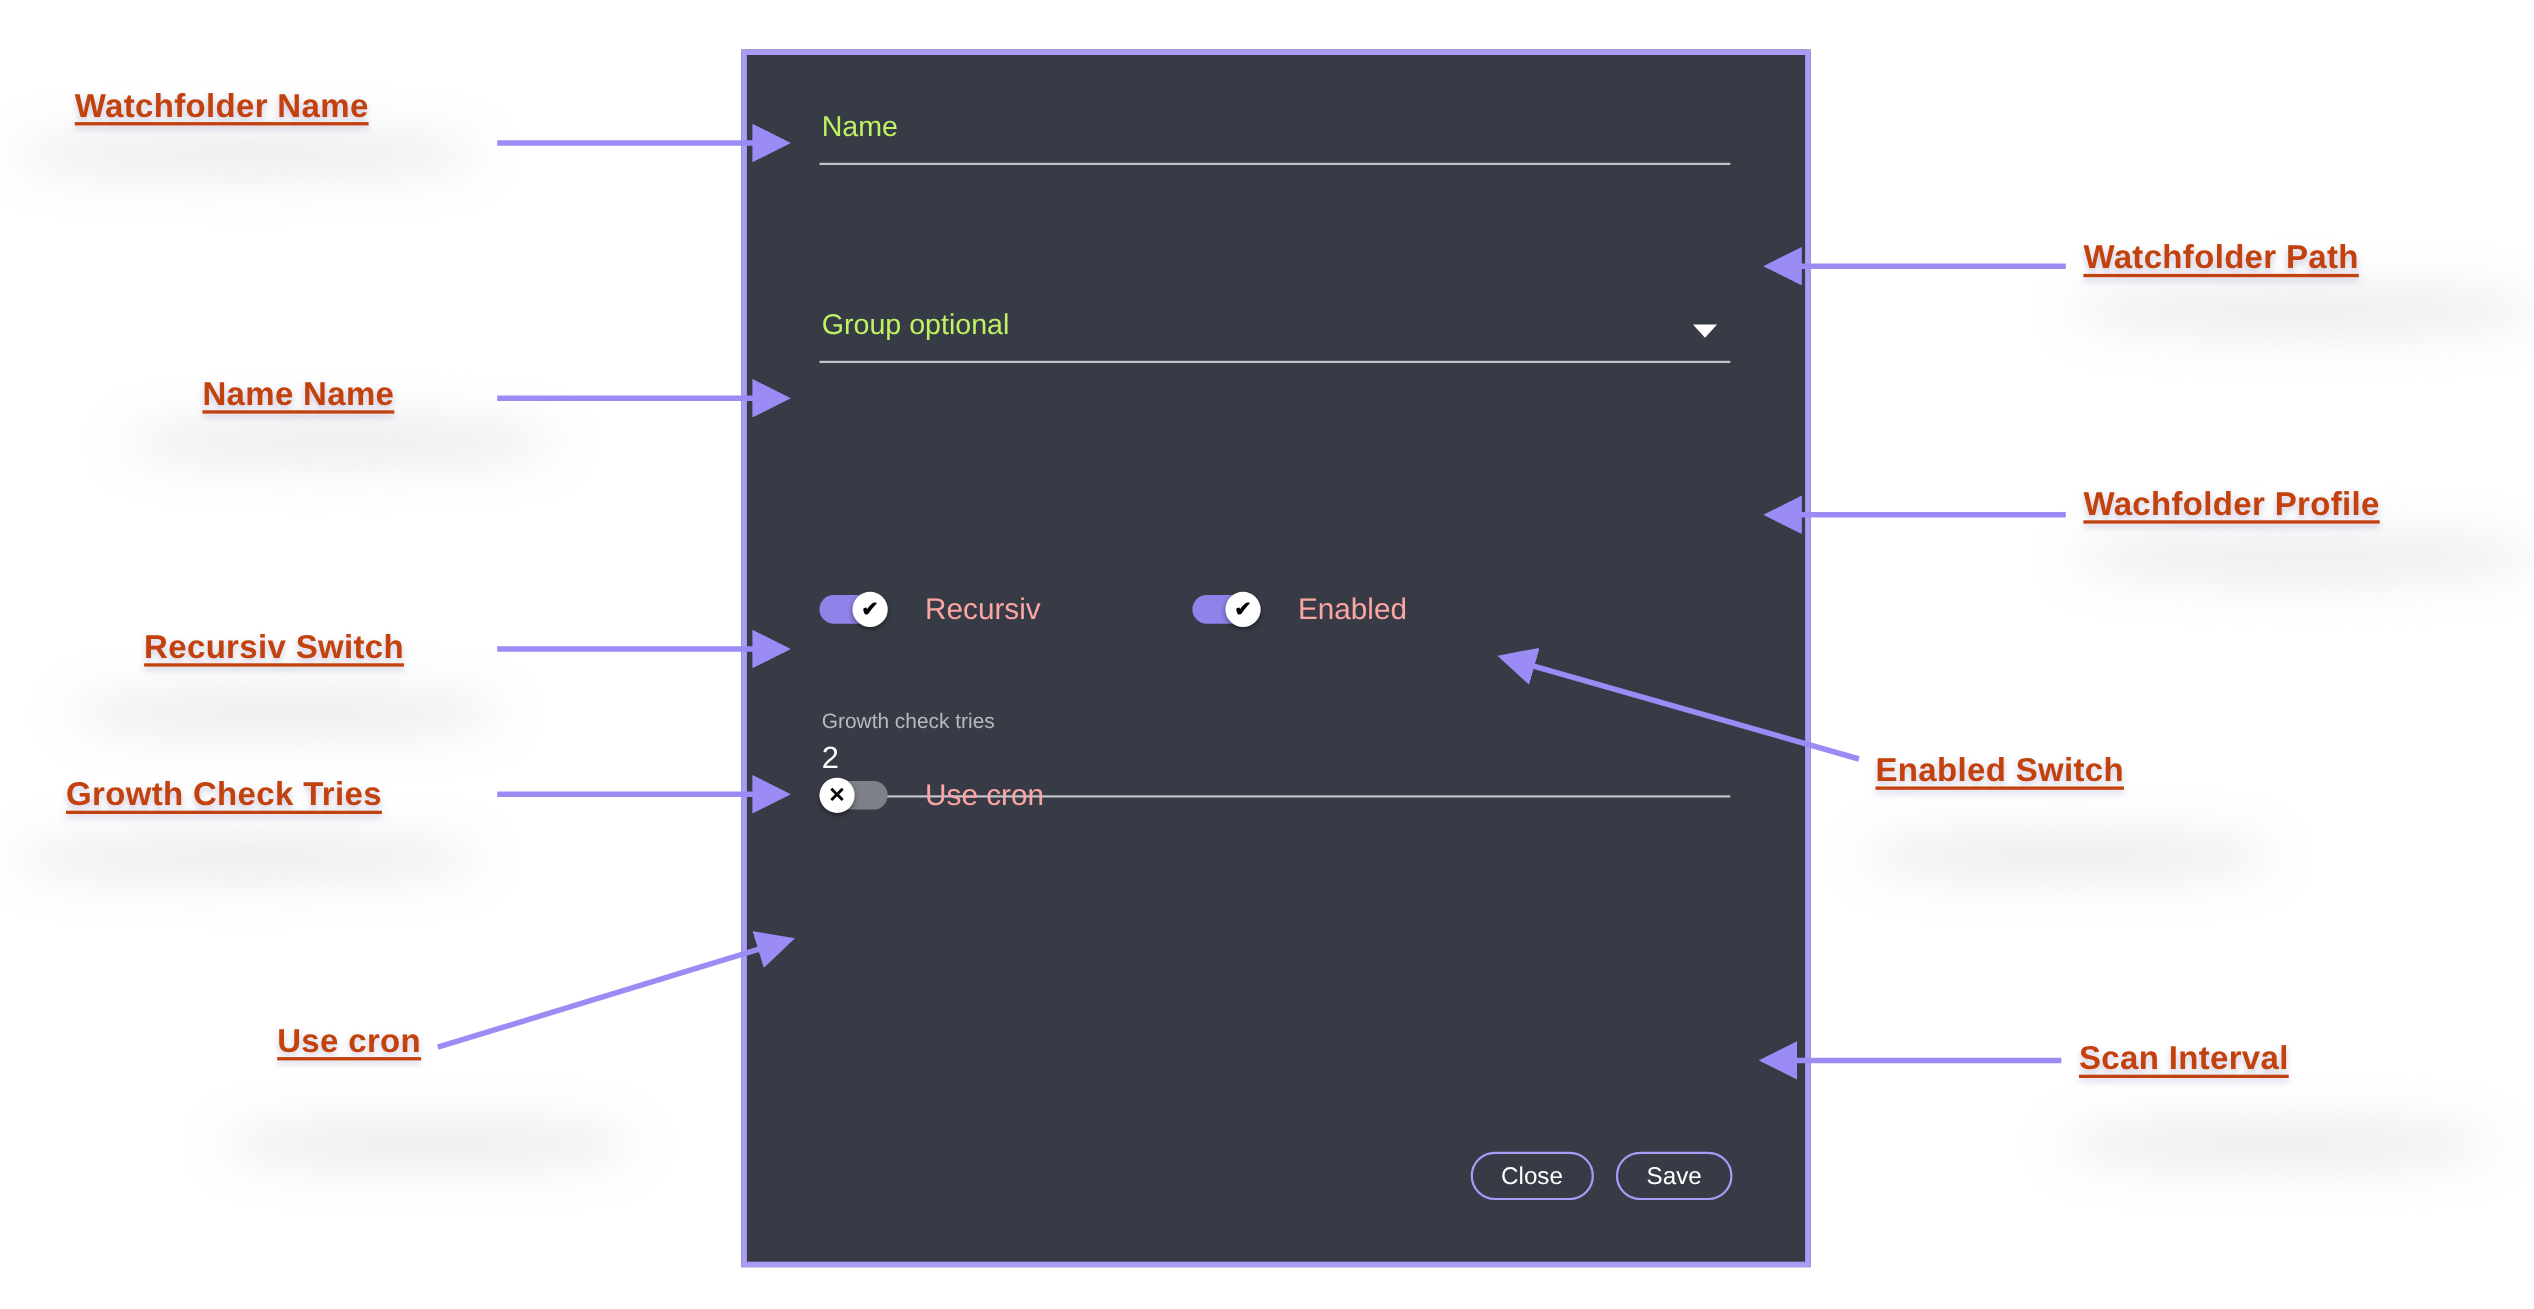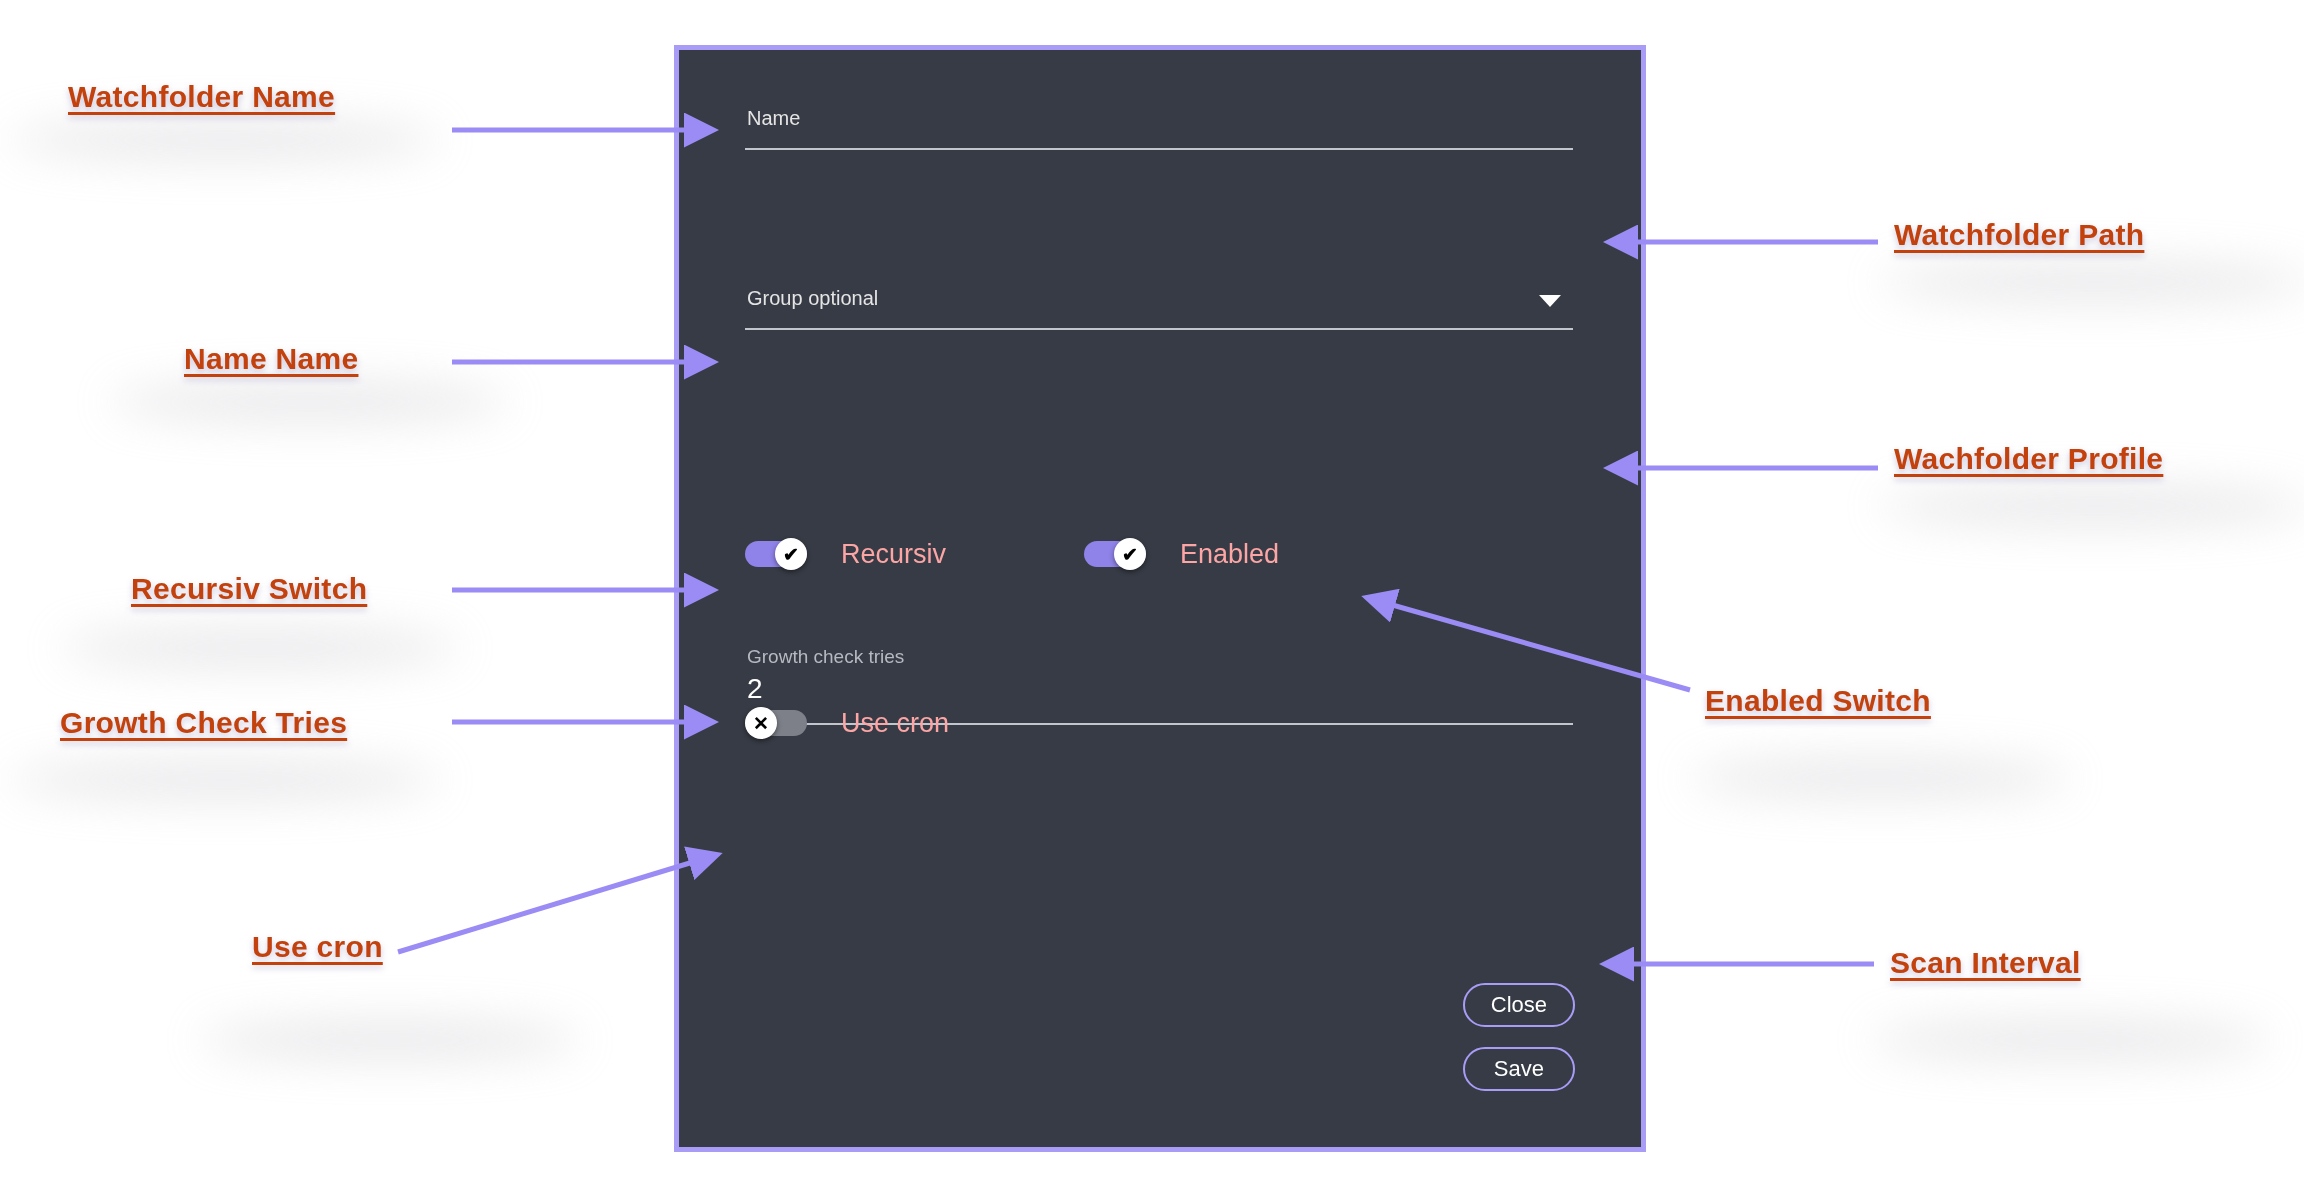--- a/index.html
+++ b/index.html
@@ -76,22 +76,22 @@
   }
   .field-line {
     position: absolute;
     left: 0;
     width: 100%;
     height: 2px;
     background: #c2c5cb;
     bottom: 0;
   }
   .field-placeholder {
-    color: #e5e5e5;
-    font-size: 20px;
+    color: #bef264;
+    font-size: 26px;
     font-weight: 400;
     line-height: 1;
     position: absolute;
     left: 2px;
     bottom: 22px;
     white-space: nowrap;
   }
   .select-arrow {
     position: absolute;
     right: 12px;
@@ -168,21 +168,20 @@
     white-space: nowrap;
   }
 
   
   .dialog-actions {
     position: absolute;
     right: 66px;
     bottom: 56px;
     display: flex;
     gap: 20px;
-    flex-direction: column;
   }
   .btn {
     background: transparent;
     border: 2.5px solid #a99cf7;
     border-radius: 999px;
     color: #ffffff;
     font-size: 22px;
     font-family: "Liberation Sans", sans-serif;
     padding: 9px 26px;
     line-height: 1;

